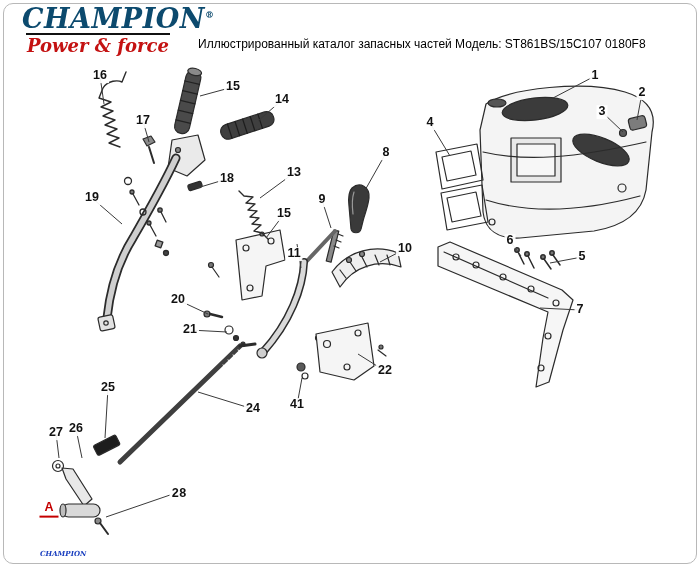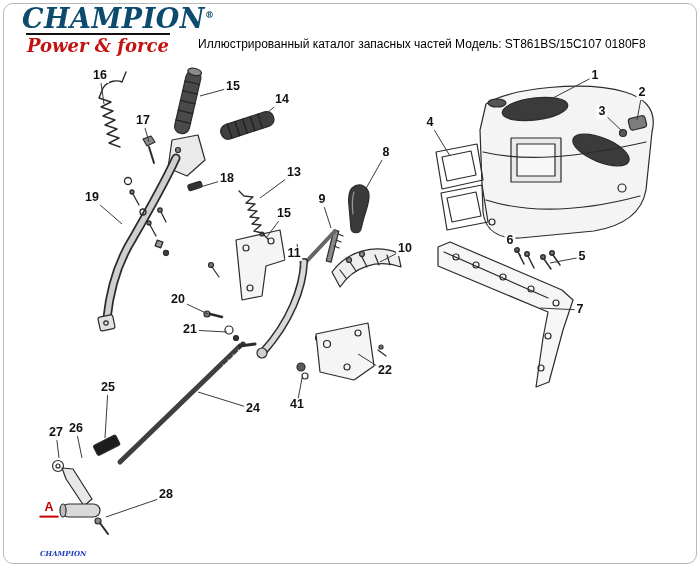--- a/index.html
+++ b/index.html
@@ -252,21 +252,21 @@
     <div class="callout" style="left: 227px; top: 179px;">18</div>
     <div class="callout" style="left: 92px; top: 198px;">19</div>
     <div class="callout" style="left: 178px; top: 300px;">20</div>
     <div class="callout" style="left: 190px; top: 330px;">21</div>
     <div class="callout" style="left: 385px; top: 371px;">22</div>
     <div class="callout" style="left: 297px; top: 405px;">41</div>
     <div class="callout" style="left: 253px; top: 409px;">24</div>
     <div class="callout" style="left: 108px; top: 388px;">25</div>
     <div class="callout" style="left: 76px; top: 429px;">26</div>
     <div class="callout" style="left: 56px; top: 433px;">27</div>
-    <div class="callout" style="left: 166px; top: 495px;">28</div>
+    <div class="callout" style="left: 179px; top: 495px; font-family: Liberation Mono, monospace;">28</div>
     <div class="callout accent" style="color: rgb(196, 0, 0); left: 49px; top: 509px;">A</div>
   </div>
 
 <div class="logo">
   <div class="logo-main"><span>CHAMPION</span><span class="logo-reg">®</span></div>
   <div class="logo-rule"></div>
   <div class="logo-sub">Power &amp; force</div>
 </div>
 <div class="catalog-title">Иллюстрированный каталог запасных частей Модель: ST861BS/15C107 0180F8</div>
 <div class="footer-mark">CHAMPION</div>

